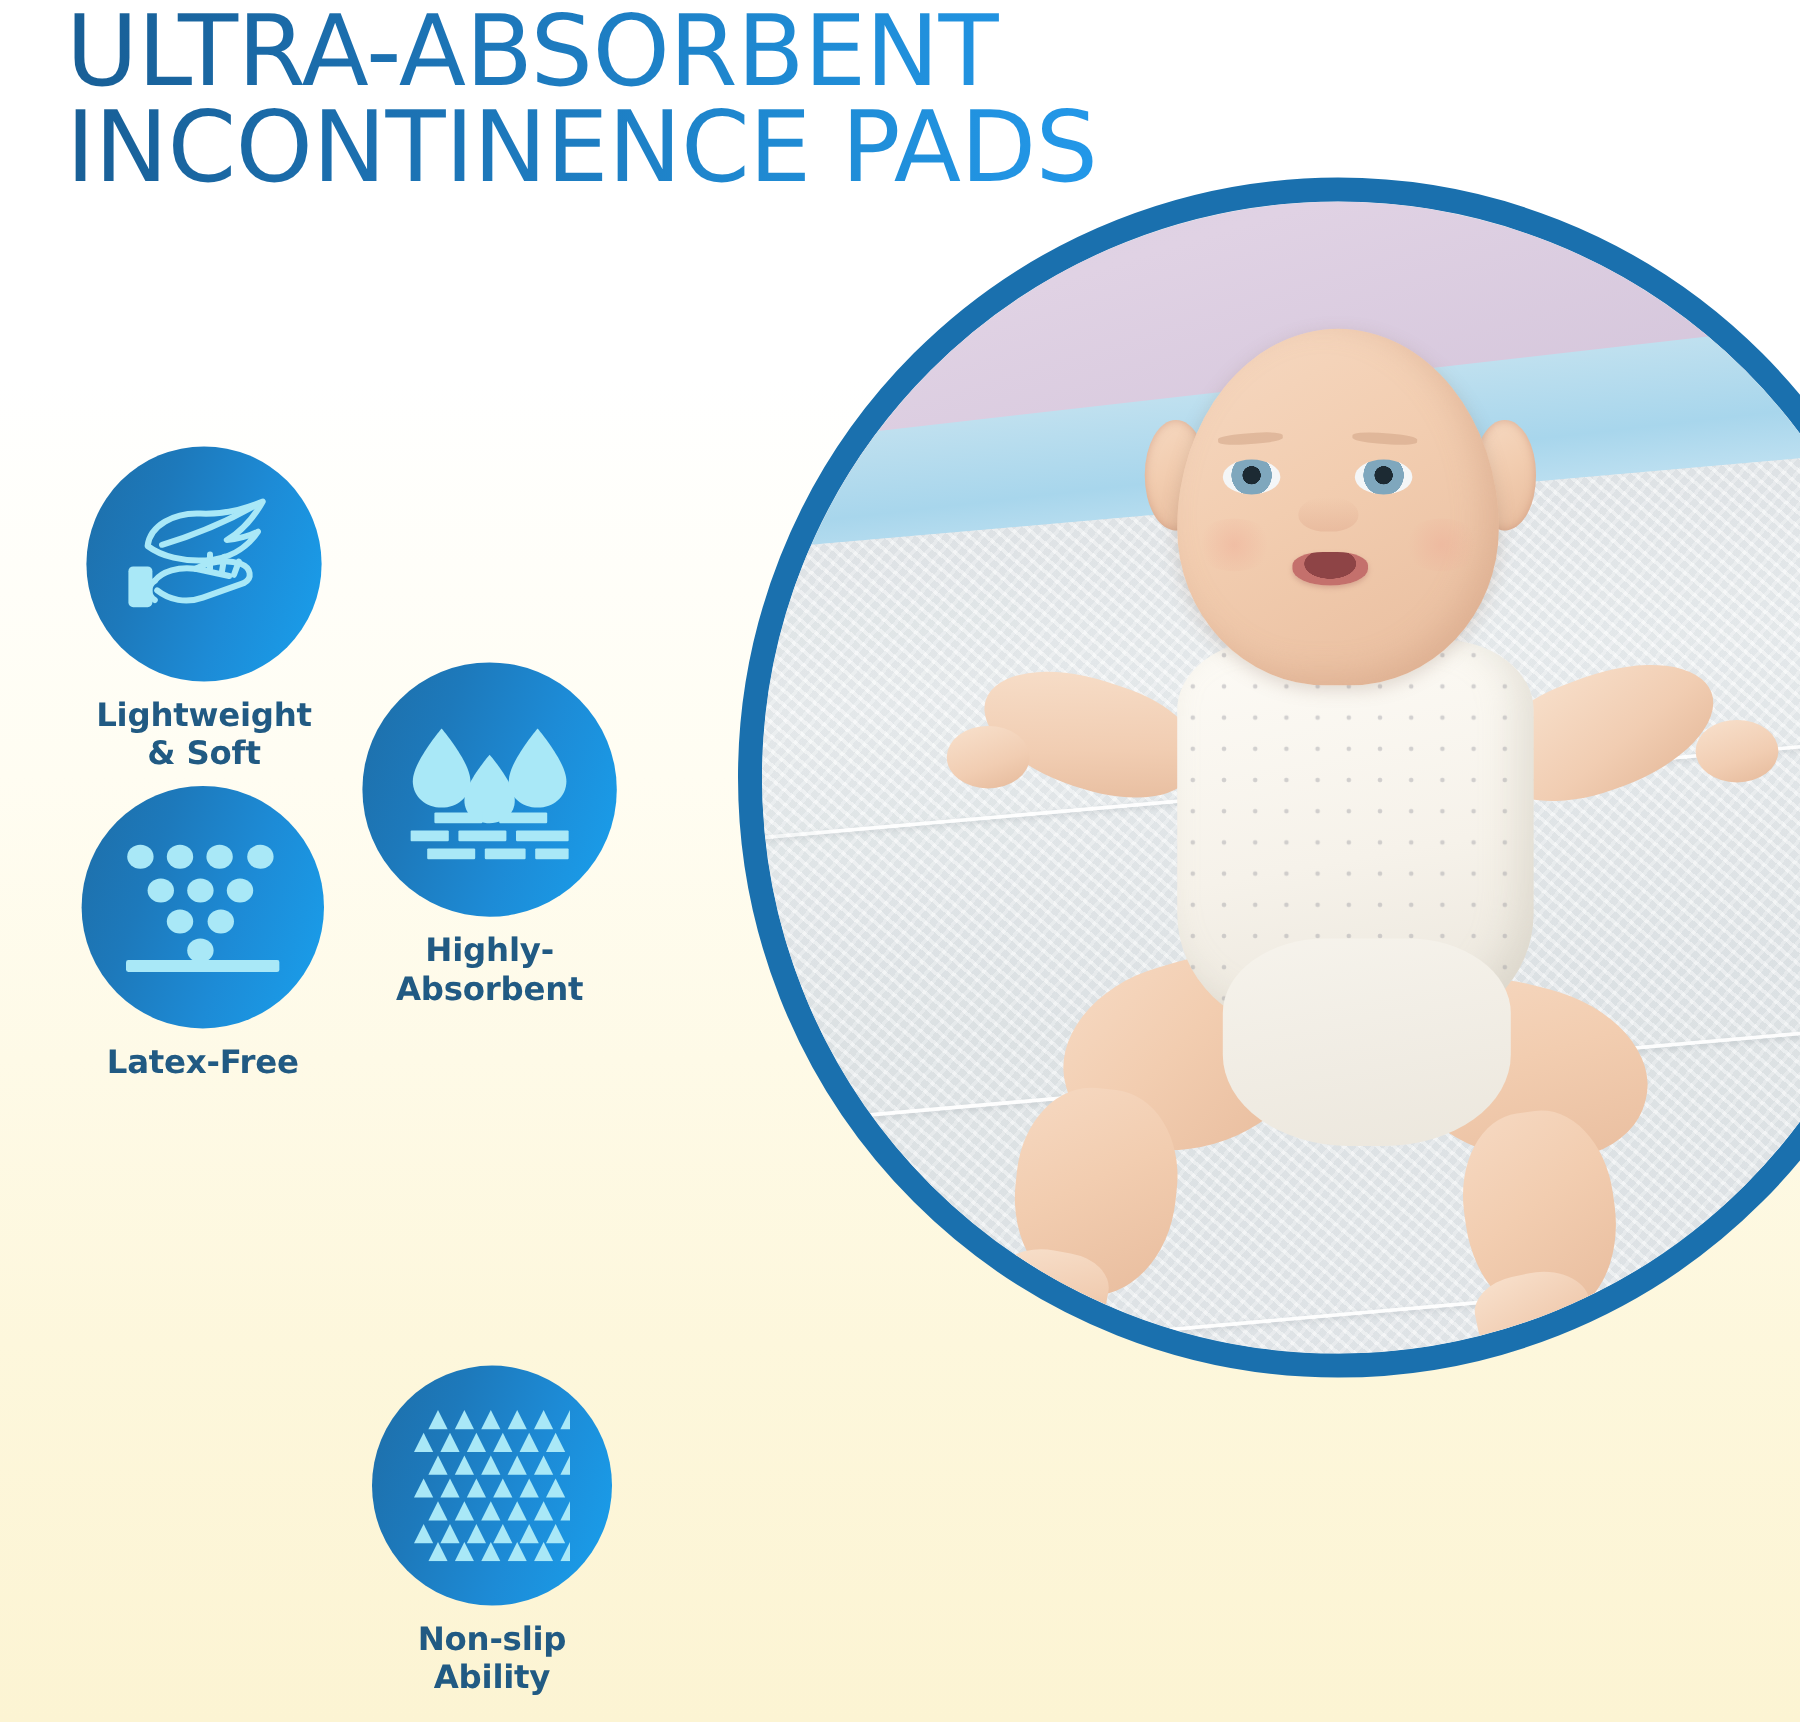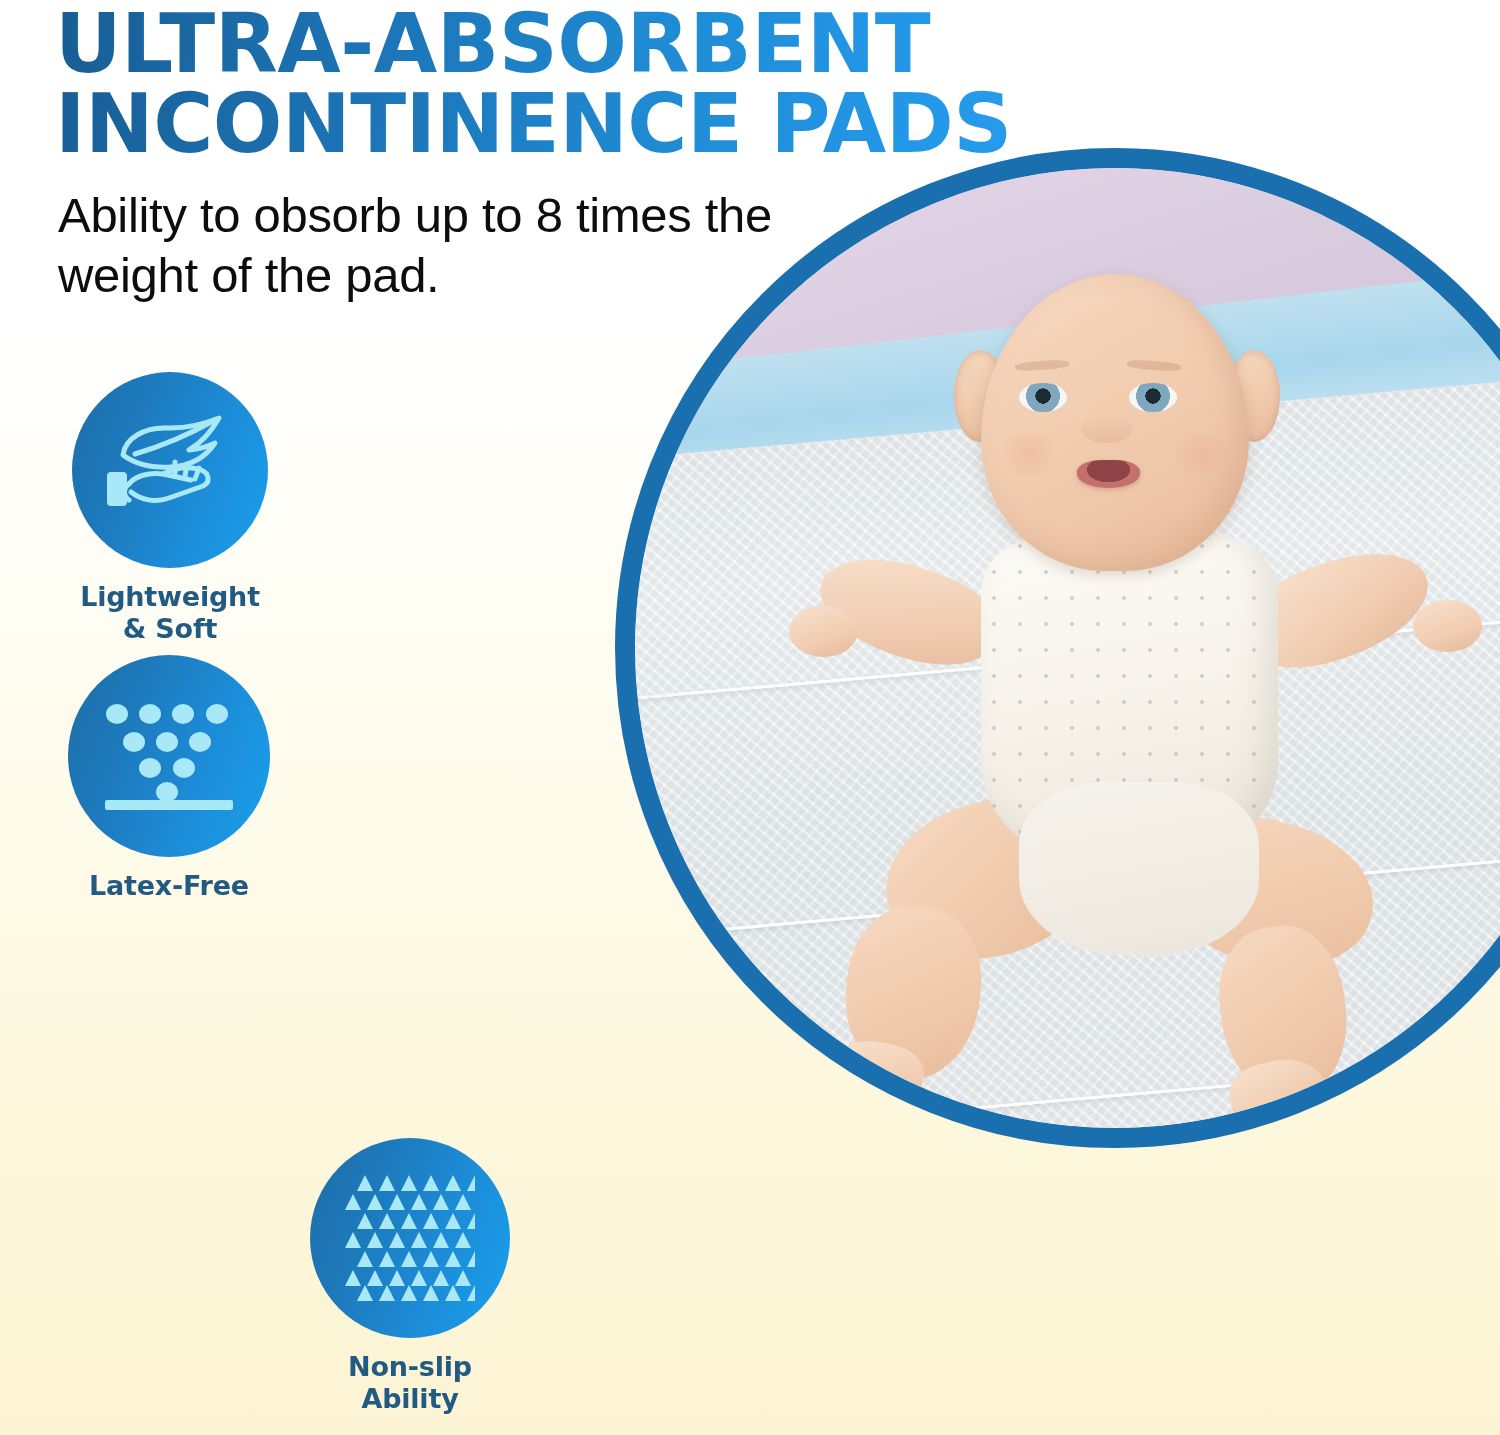--- a/index.html
+++ b/index.html
@@ -142,21 +142,21 @@
   .thigh-r { left:55%; top:68%; width:22%; height:15%; transform:rotate(14deg);  border-radius:44% 48% 50% 50%; }
   .shin-l  { left:22%; top:77%; width:14%; height:18%; transform:rotate(6deg);   border-radius:44% 44% 50% 50%; }
   .shin-r  { left:61%; top:79%; width:13%; height:18%; transform:rotate(-8deg);  border-radius:44% 44% 50% 50%; }
   .foot-l  { left:20%; top:91%; width:10%; height:7%;  transform:rotate(10deg);  border-radius:50% 40% 45% 55%; }
   .foot-r  { left:62%; top:93%; width:10%; height:7%;  transform:rotate(-12deg); border-radius:40% 50% 55% 45%; }
 
   
   .title {
     position:absolute; left:55px; top:4px;
     width:1110px;
-    font-weight:700;
+    font-weight:400;
     font-size:82px;
     line-height:0.97;
     letter-spacing:-0.5px;
     text-transform:uppercase;
     background:linear-gradient(95deg,#185e95 0%, #1c72b3 26%, #1f8bd4 55%, #2398e9 78%, #2b9ef0 100%);
     -webkit-background-clip:text;
     background-clip:text;
     color:transparent;
     -webkit-text-fill-color:transparent;
     font-family:"DejaVu Sans", sans-serif;
@@ -249,41 +249,60 @@
         <div class="eye r"></div>
         <div class="cheek l"></div>
         <div class="cheek r"></div>
         <div class="nose"></div>
         <div class="mouth"></div>
       </div>
     </div>
   </div>
 
   <h1 class="title">ULTRA-ABSORBENT INCONTINENCE PADS</h1>
-  <p class="subtitle">Ability to obsorb up to 8 times the weight of the pad.</p>
 
   <div class="feature" id="f0">
     <div class="badge">
       <svg width="130" height="120" viewBox="0 0 130 120">
         <g fill="none" stroke="#a9e8f7" stroke-width="5" stroke-linecap="round" stroke-linejoin="round">
           <path d="M18 45 C20 28 40 17 62 18 C86 19 104 12 114 8 C106 22 96 33 84 40 C96 39 104 36 110 33 C100 48 84 56 66 57 C48 58 30 54 18 45 Z"></path>
           <path d="M30 44 C50 38 78 28 108 11"></path>
           <path d="M24 74 C30 66 44 62 58 64 L86 70"></path>
           <path d="M58 64 C70 58 84 56 96 60 C104 63 106 72 98 76 L64 88 C50 93 36 90 26 82"></path>
           <path d="M70 64 L70 52"></path>
           <path d="M80 66 L82 54"></path>
           <path d="M90 69 L94 58"></path>
           <path d="M24 74 C18 78 18 86 24 90"></path>
         </g>
         <rect x="2" y="62" width="20" height="34" rx="4" fill="#a9e8f7"></rect>
       </svg>
     </div>
     <div class="f-label">Lightweight &amp; Soft</div>
   </div>
 
+  <div class="feature" id="f1">
+    <div class="badge">
+      <svg width="132" height="118" viewBox="0 0 132 118">
+        <g fill="#a9e8f7">
+          <path d="M26 8 C26 8 50 36 50 52 C50 65 39 74 26 74 C13 74 2 65 2 52 C2 36 26 8 26 8 Z"></path>
+          <path d="M66 30 C66 30 87 54 87 68 C87 79 78 87 66 87 C54 87 45 79 45 68 C45 54 66 30 66 30 Z"></path>
+          <path d="M106 8 C106 8 130 36 130 52 C130 65 119 74 106 74 C93 74 82 65 82 52 C82 36 106 8 106 8 Z"></path>
+          <rect x="20" y="78" width="40" height="9" rx="1"></rect>
+          <rect x="74" y="78" width="40" height="9" rx="1"></rect>
+          <rect x="0" y="93" width="32" height="9" rx="1"></rect>
+          <rect x="40" y="93" width="40" height="9" rx="1"></rect>
+          <rect x="88" y="93" width="44" height="9" rx="1"></rect>
+          <rect x="14" y="108" width="40" height="9" rx="1"></rect>
+          <rect x="62" y="108" width="34" height="9" rx="1"></rect>
+          <rect x="104" y="108" width="28" height="9" rx="1"></rect>
+        </g>
+      </svg>
+    </div>
+    <div class="f-label">Highly-Absorbent</div>
+  </div>
 
   <div class="feature" id="f2">
     <div class="badge">
       <svg width="128" height="108" viewBox="0 0 128 108">
         <g fill="#a9e8f7">
           <ellipse cx="12" cy="12" rx="11" ry="10"></ellipse>
           <ellipse cx="45" cy="12" rx="11" ry="10"></ellipse>
           <ellipse cx="78" cy="12" rx="11" ry="10"></ellipse>
           <ellipse cx="112" cy="12" rx="11" ry="10"></ellipse>
           <ellipse cx="29" cy="40" rx="11" ry="10"></ellipse>

